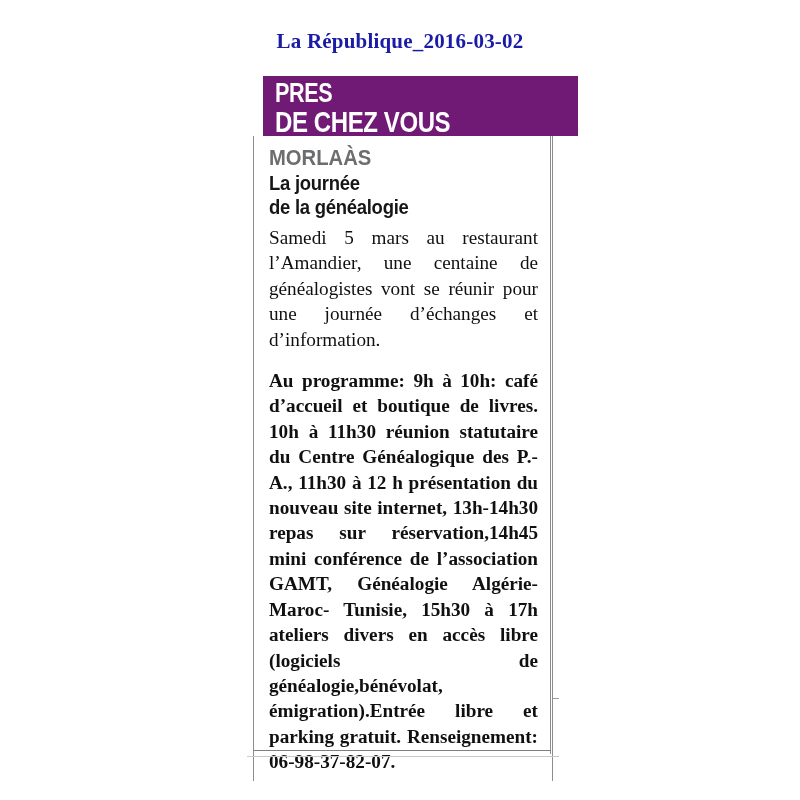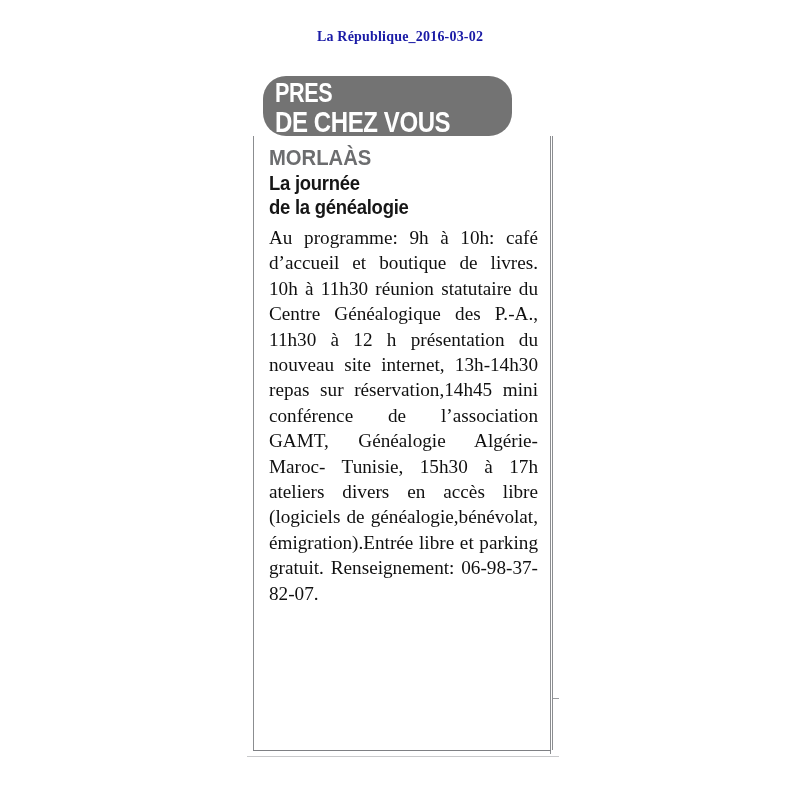--- a/index.html
+++ b/index.html
@@ -17,44 +17,43 @@
 
   
   .page-title {
     position: absolute;
     top: 29px;
     left: 0;
     width: 800px;
     text-align: center;
     font-family: "Liberation Serif", serif;
     font-weight: bold;
-    font-size: 14px;
+    font-size: 21px;
     letter-spacing: 0.2px;
     color: #1a1ba6;
     white-space: nowrap;
   }
 
   
   .clipping {
     position: absolute;
     left: 253px;
     top: 76px;
     width: 304px;
   }
 
   
   .banner {
     position: absolute;
     left: 10px;
     top: 0px;
-    width: 249px;
+    width: 315px;
     height: 60px;
-    background: #737373;
+    background: #701a75;
     overflow: hidden;
-    border-radius: 23px;
   }
   .banner-line {
     color: #ffffff;
     font-family: "Liberation Sans", sans-serif;
     font-weight: bold;
     font-size: 27px;
     line-height: 26px;
     letter-spacing: -0.5px;
     transform: scaleX(0.80);
     transform-origin: left center;
@@ -183,20 +182,21 @@
 
   <div class="article">
     <div class="article-inner">
 
       <div class="kicker">MORLAÀS</div>
 
       <div class="headline">La journée</div>
       <div class="headline">de la généalogie</div>
 
       <div class="body-copy">
+        <p>Samedi 5 mars au restaurant l’Amandier, une centaine de généalogistes vont se réunir pour une journée d’échanges et d’information.</p>
         <p>Au programme: 9h à 10h:  café d’accueil et boutique de livres. 10h à 11h30  réunion statutaire du Centre Généalogique des P.-A., 11h30 à 12 h  présentation du nouveau site internet, 13h-14h30 repas sur réservation,14h45 mini conférence de l’association GAMT, Généalogie Algérie-Maroc- Tunisie, 15h30 à 17h  ateliers divers en accès libre (logiciels de généalogie,bénévolat,    émigration).Entrée libre et parking gratuit. Renseignement: 06-98-37-82-07.</p>
       </div>
 
     </div>
   </div>
 
   <div class="edge-right"></div>
   <div class="tick-right"></div>
   <div class="rule-bottom"></div>
   <div class="rule-bottom2"></div>

